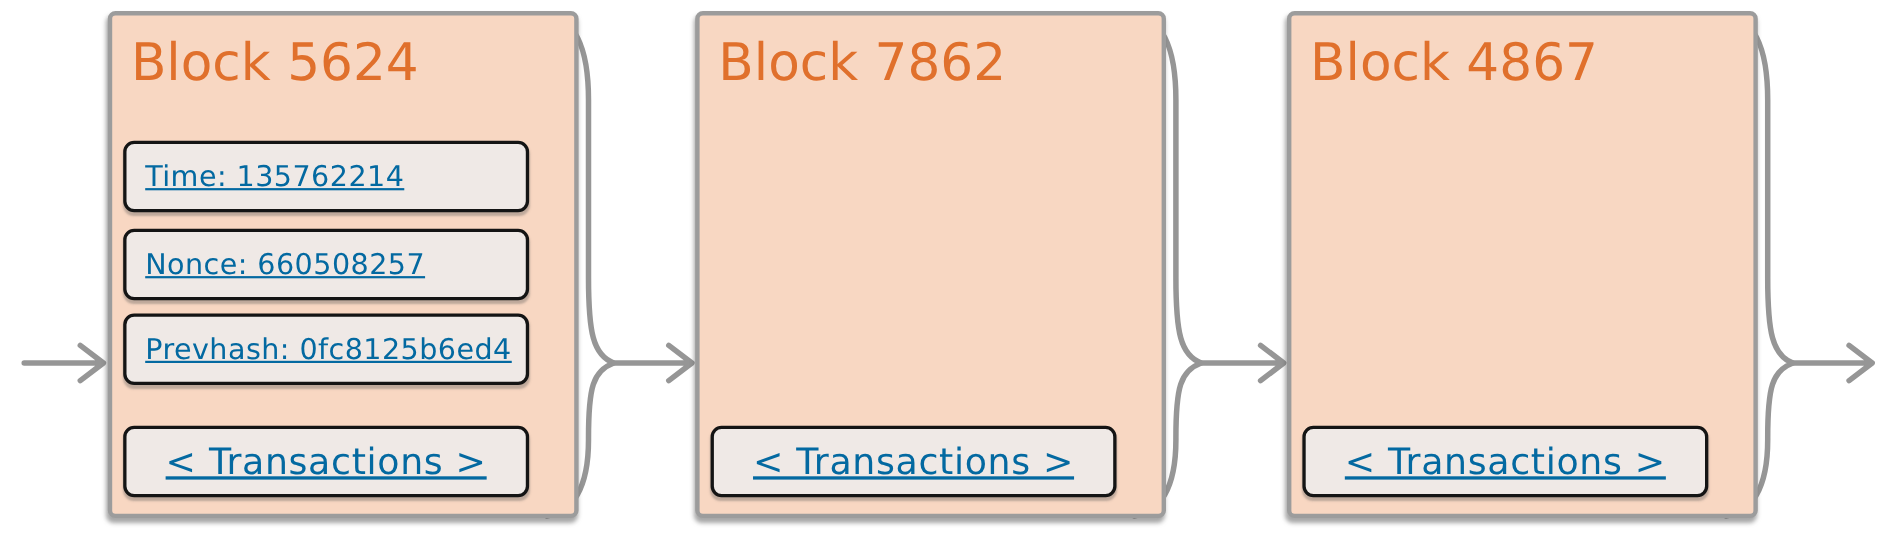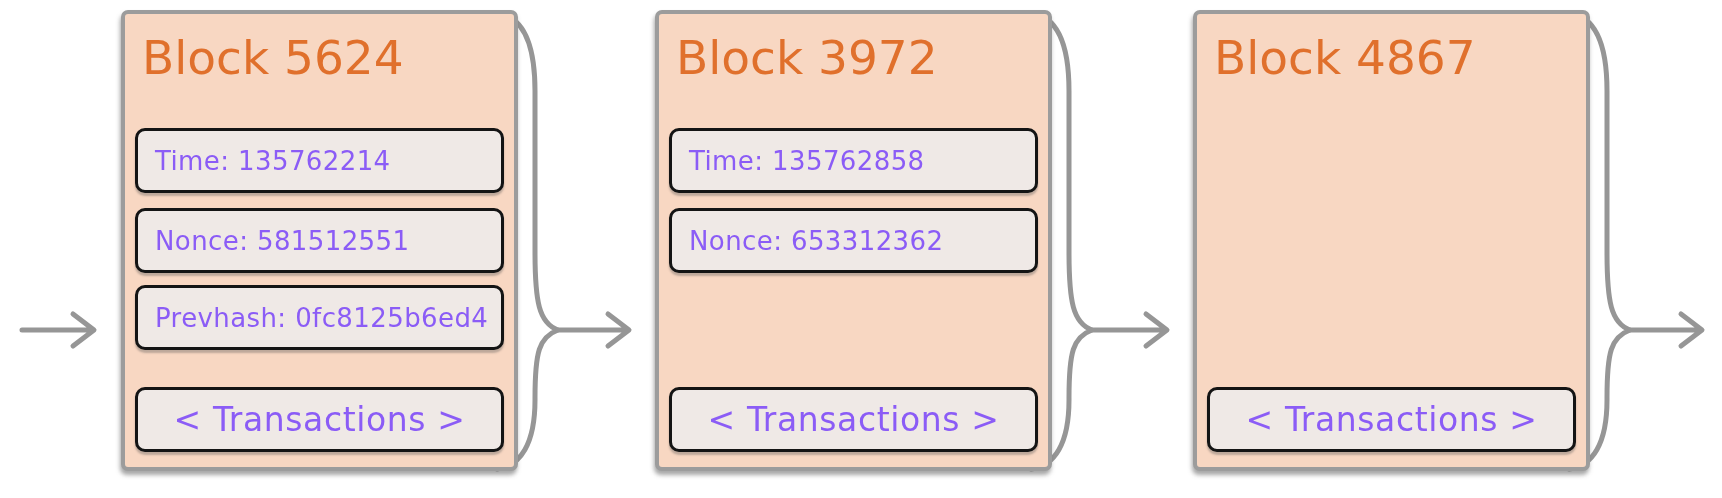--- a/index.html
+++ b/index.html
@@ -17,28 +17,27 @@
   .connectors {
     position: absolute;
     left: 0; top: 0;
     width: 1722px; height: 498px;
     pointer-events: none;
   }
 
   .block {
     position: absolute;
     top: 10px;
-    width: 397px;
+    width: 428px;
     height: 461px;
     box-sizing: border-box;
     background: #f8d7c2;
     border: 4px solid #9c9c9c;
     border-radius: 7px;
     box-shadow: -1px 4px 4px rgba(95, 95, 95, 0.55);
-    margin-left: 23px;
   }
 
   .block-title {
     position: absolute;
     top: 18px;
     left: 17px;
     font-size: 47px;
     line-height: 1.1;
     color: #e0702c;
     white-space: nowrap;
@@ -55,22 +54,23 @@
     border-radius: 10px;
     display: flex;
     align-items: center;
     padding: 0 17px;
     box-shadow: 0 3px 2px rgba(80, 80, 80, 0.35);
   }
 
   .field-text {
     font-size: 26px;
     letter-spacing: 0.4px;
-    color: #8b5cf6;
+    color: #0369a1;
     white-space: nowrap;
+    text-decoration: underline;
   }
 
   .field.tx {
     justify-content: center;
     padding: 0;
   }
 
   .field.tx .field-text {
     font-size: 33px;
     letter-spacing: 0.6px;
@@ -104,38 +104,32 @@
     <path d="M 1569 13 C 1593 16 1607 41 1607 91 L 1607 252 C 1607 302 1611 323 1630 330 C 1611 337 1607 352 1607 398 L 1607 400 C 1607 443 1593 466 1569 469"></path>
     <path d="M 1630 330 L 1699 330 M 1681 314 L 1702 330 L 1681 346"></path>
   </svg>
 
   <div class="block block-1">
     <div class="block-title">Block 5624</div>
     <div class="field row-time">
       <span class="field-text">Time: 135762214</span>
     </div>
     <div class="field row-nonce">
-      <span class="field-text">Nonce: 581512551</span>
+      <span class="field-text">Nonce: 660508257</span>
     </div>
     <div class="field row-prevhash">
       <span class="field-text">Prevhash: 0fc8125b6ed4</span>
     </div>
     <div class="field tx row-tx">
       <span class="field-text">&lt; Transactions &gt;</span>
     </div>
   </div>
 
   <div class="block block-2">
-    <div class="block-title">Block 3972</div>
-    <div class="field row-time">
-      <span class="field-text">Time: 135762858</span>
-    </div>
-    <div class="field row-nonce">
-      <span class="field-text">Nonce: 653312362</span>
-    </div>
+    <div class="block-title">Block 7862</div>
     <div class="field tx row-tx">
       <span class="field-text">&lt; Transactions &gt;</span>
     </div>
   </div>
 
   <div class="block block-3">
     <div class="block-title">Block 4867</div>
     <div class="field tx row-tx">
       <span class="field-text">&lt; Transactions &gt;</span>
     </div>

